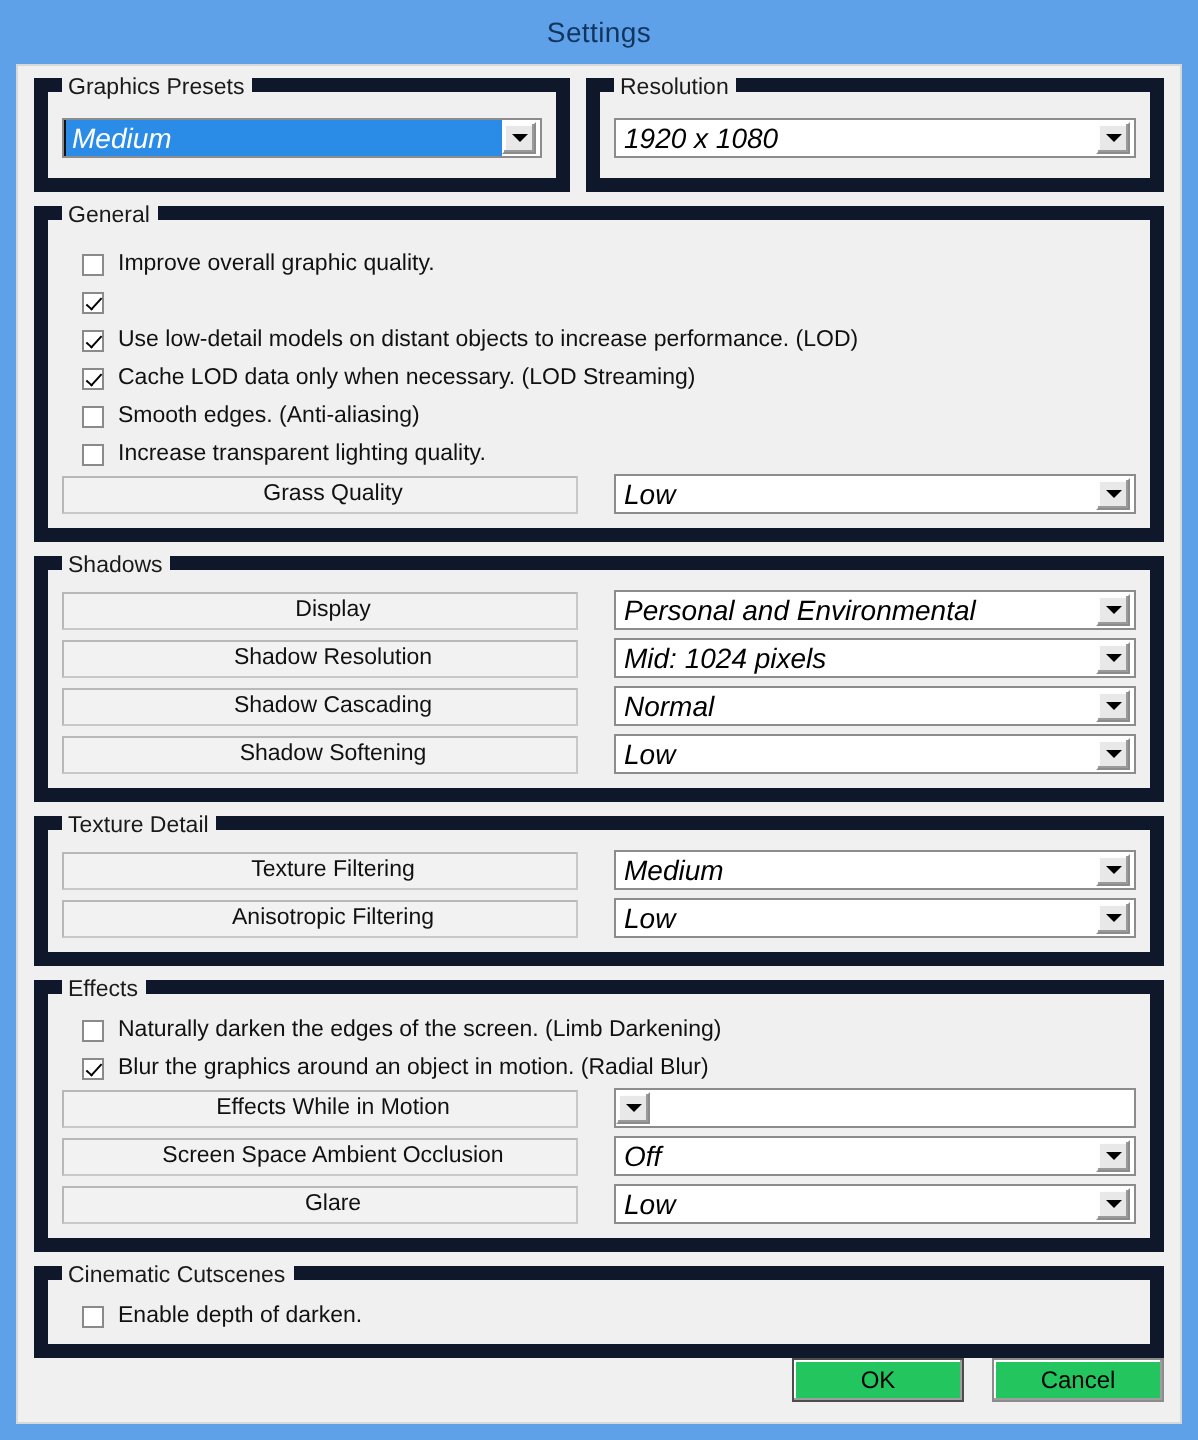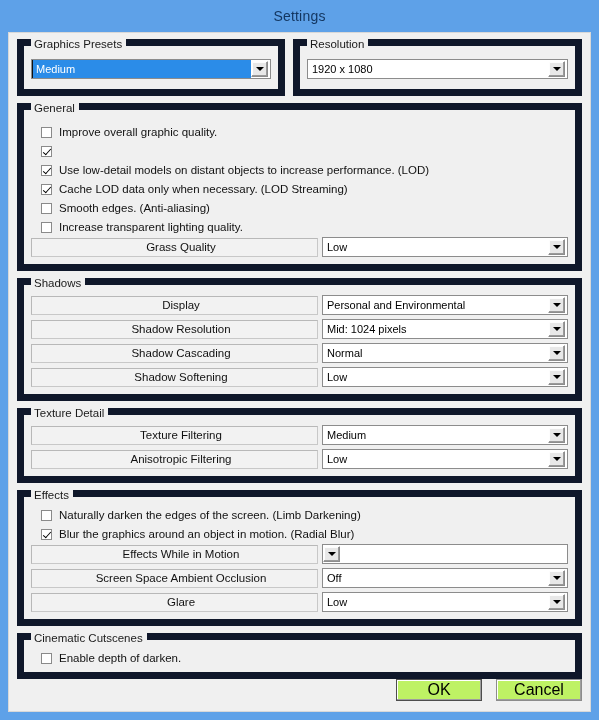--- a/index.html
+++ b/index.html
@@ -71,26 +71,27 @@
     position: relative;
     height: 20px;
     background: #ffffff;
     border: 1px solid #8c8c8c;
     box-sizing: border-box;
     display: flex;
     align-items: center;
   }
   .combo .value {
     flex: 1;
-    font-size: 11px;
+    font-size: 14px;
     color: #000;
     padding: 0 3px 0 4px;
     line-height: 18px;
     white-space: nowrap;
     overflow: hidden;
+    font-style: italic;
   }
   .combo.selected .value {
     background: #2b8ce8;
     color: #ffffff;
     border-left: 1px solid #111;
     padding-left: 3px;
   }
   .combo .arrow-btn {
     width: 17px;
     height: 16px;
@@ -146,34 +147,34 @@
     white-space: nowrap;
   }
 
   
   .setting-row {
     display: flex;
     align-items: center;
     margin-top: 4px;
   }
   .setting-label {
-    width: 287px;
+    width: 258px;
     height: 19px;
     box-sizing: border-box;
     background: #f2f2f2;
     border: 1px solid #c8c8c8;
     border-top-color: #b8b8b8;
     border-left-color: #b8b8b8;
     font-size: 11.5px;
     color: #111;
     display: flex;
     align-items: center;
     justify-content: center;
     flex: 0 0 auto;
-    margin-right: 4px;
+    margin-right: 18px;
     padding-left: 13px;
   }
   .setting-row .combo { flex: 1; }
 
   
   .grp-general { padding-top: 8px; }
   .grp-general .check-row:first-of-type { margin-top: 2px; }
 
   
   .footer {
@@ -182,24 +183,24 @@
     right: 8px;
     bottom: 10px;
     display: flex;
     justify-content: flex-end;
     gap: 14px;
   }
   .btn {
     width: 86px;
     height: 22px;
     box-sizing: border-box;
-    background: #bef264;
+    background: #22c55e;
     border: 1px solid #8c8c8c;
     box-shadow: inset -1px -1px 0 #9e9e9e, inset 1px 1px 0 #ffffff;
-    font-size: 16px;
+    font-size: 12px;
     color: #000;
     display: flex;
     align-items: center;
     justify-content: center;
     font-family: "Liberation Sans", sans-serif;
   }
   .btn.default {
     border: 1px solid #4d4d4d;
   }
 </style>

